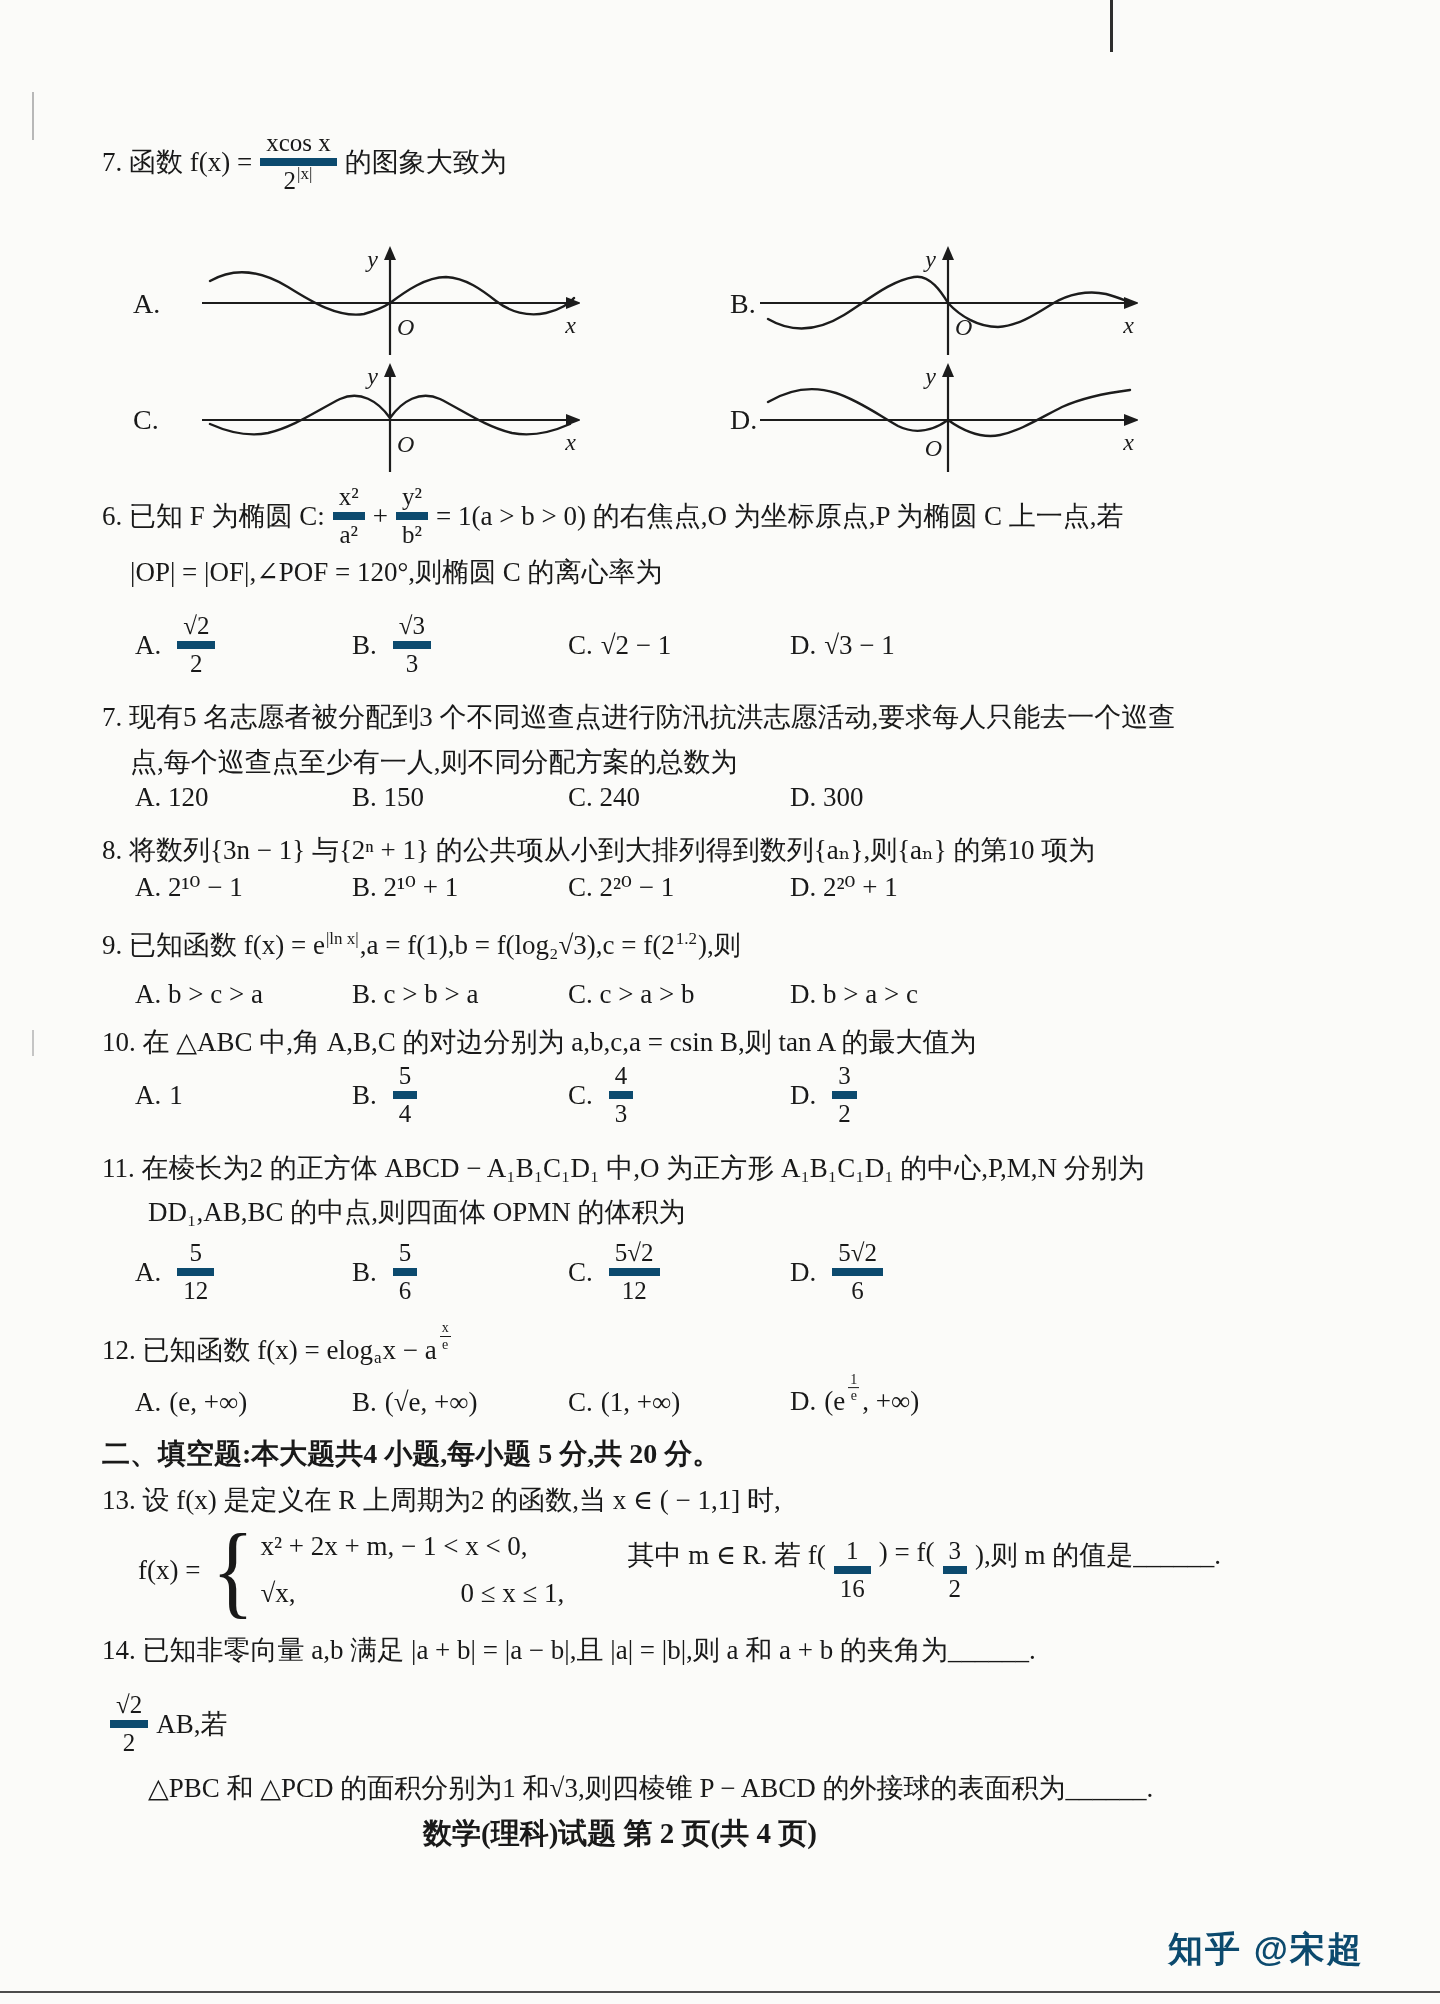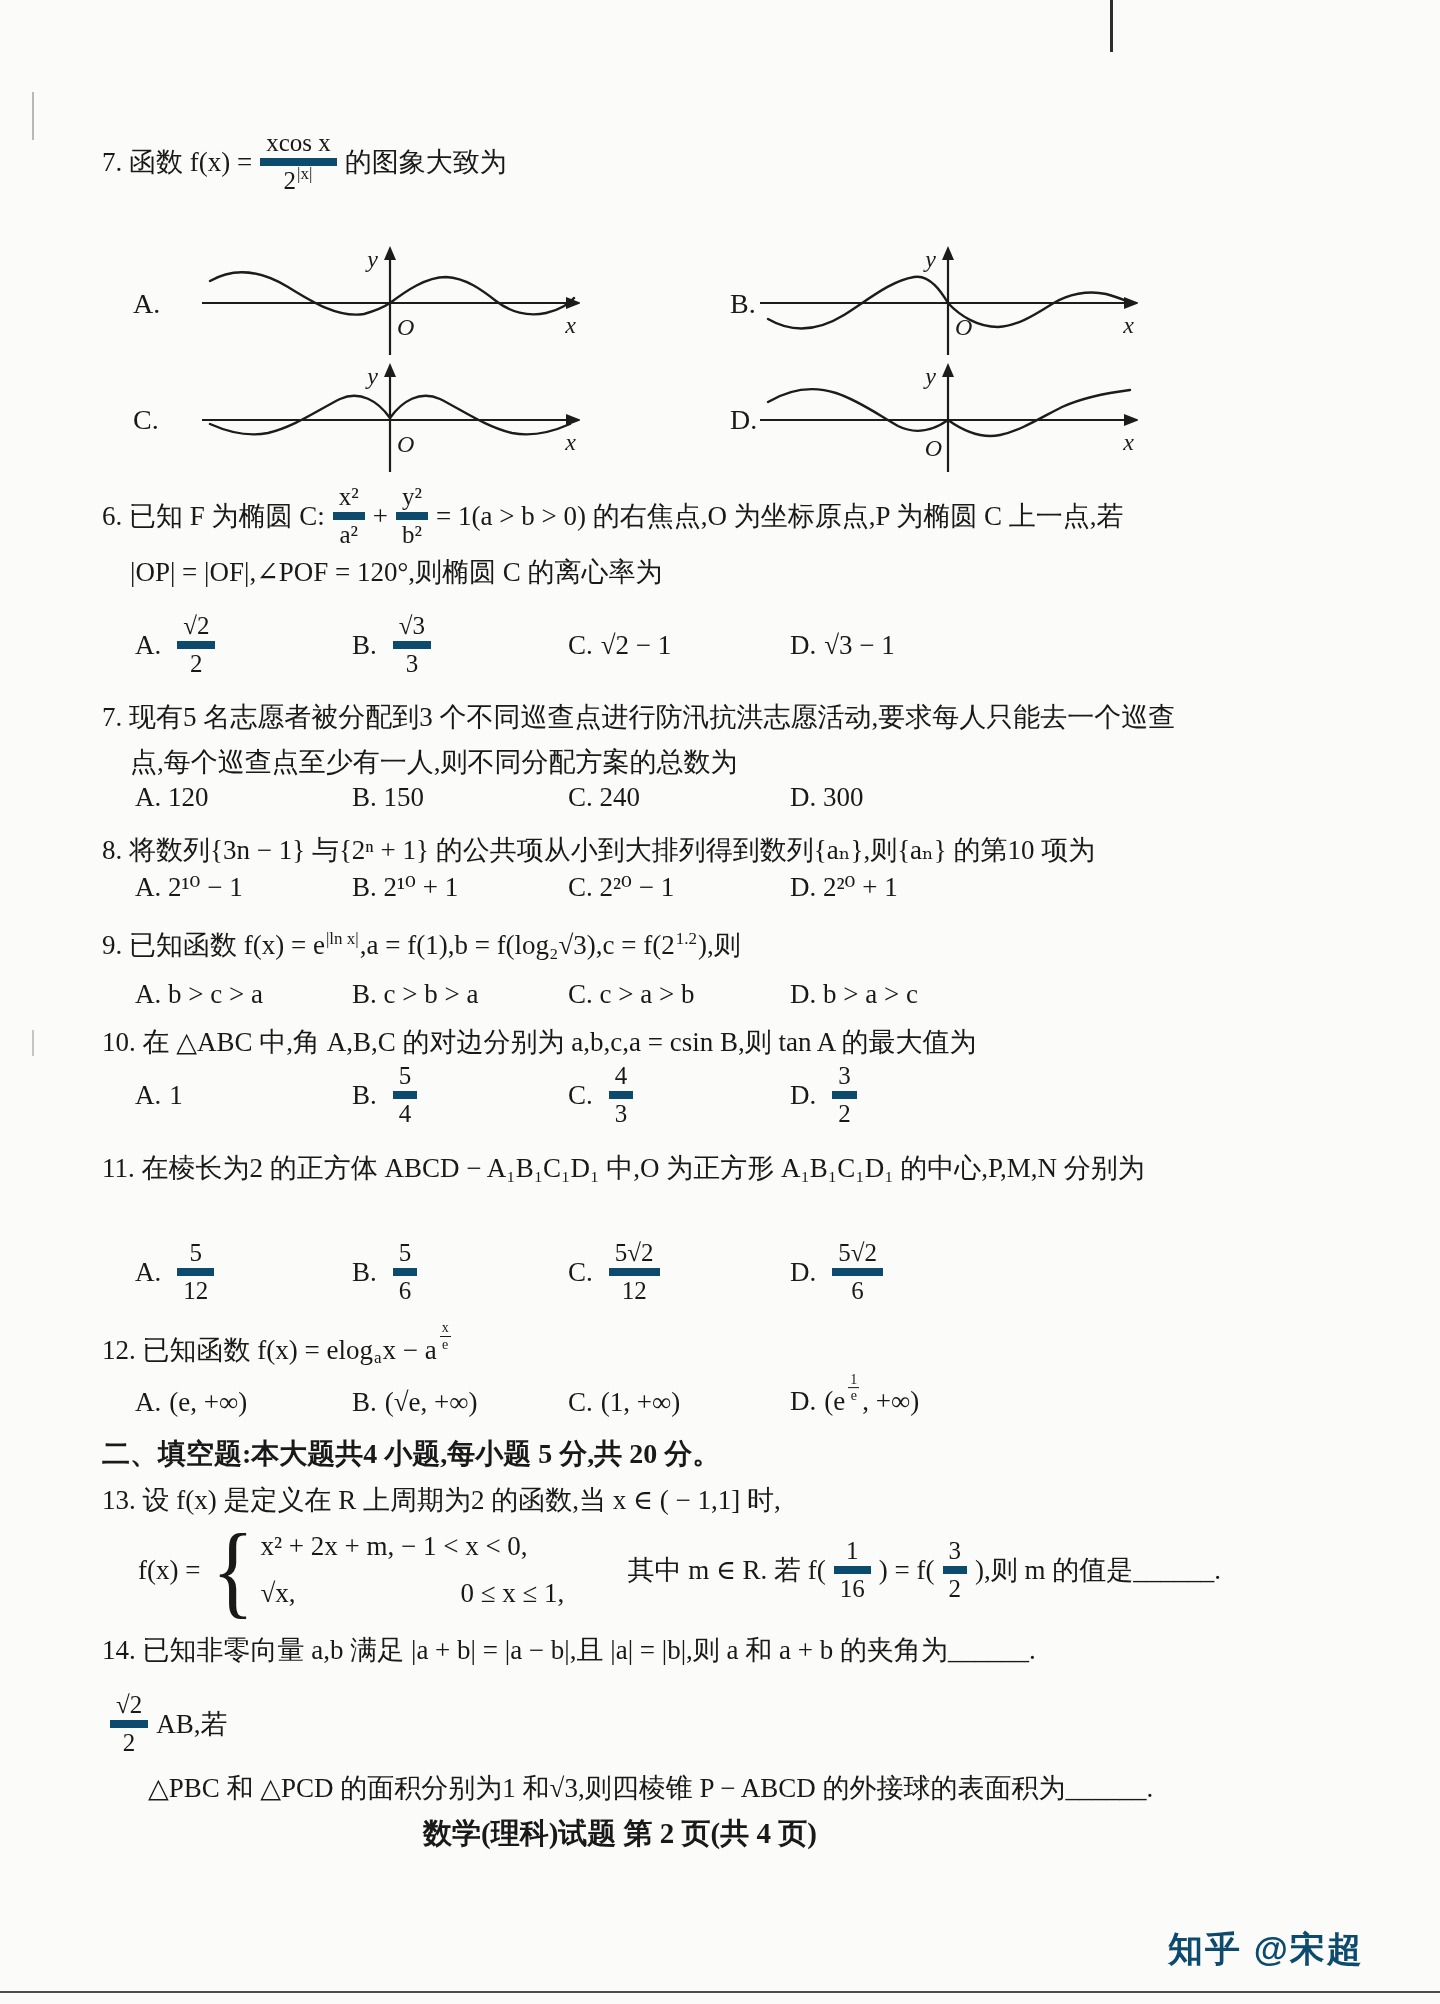--- a/index.html
+++ b/index.html
@@ -28,21 +28,21 @@
   .graph path{fill:none;stroke:#1c1c1c;stroke-width:2.4;stroke-linecap:round;}
   .graph line{stroke:#1c1c1c;stroke-width:2.2;}
   .graph polygon{fill:#1c1c1c;}
   .gt{font-size:24px;font-style:italic;font-family:"Liberation Serif","DejaVu Serif",serif;fill:#1c1c1c;}
   .sec{font-weight:700;font-size:28px;}
   .cases-block{position:absolute;display:flex;align-items:center;white-space:nowrap;font-size:27px;}
   .brace{font-size:104px;line-height:100px;font-weight:400;transform:scaleX(.85);margin:0 2px 0 8px;}
   .cases{display:flex;flex-direction:column;width:345px;line-height:47px;}
   .case2{display:flex;}
   .case2 .ca{width:200px;}
-  .cont{display:flex;align-items:center;margin-left:22px;}
+  .cont{display:flex;align-items:flex-start;margin-left:22px;}
   .footer{position:absolute;left:105px;width:1030px;text-align:center;
           font-size:29px;font-weight:700;}
   .watermark{position:absolute;left:1168px;top:1926px;font-size:35px;font-weight:600;
              color:#0c4a6e;font-family:"Liberation Sans","DejaVu Sans",sans-serif;
              letter-spacing:2px;white-space:nowrap;}
   .artifact{position:absolute;}
 </style>
 </head>
 <body>
 
@@ -223,20 +223,21 @@
     <div class="opt" style="left:685px;">
       <span class="lb">D.</span>
       <span class="frac">
           <span class="num">3</span>
           <span class="den">2</span>
         </span>
     </div>
   </div>
 
   <div class="line" style="left:102px;top:1148px;">11. 在棱长为2 的正方体 ABCD − A₁B₁C₁D₁ 中,O 为正方形 A₁B₁C₁D₁ 的中心,P,M,N 分别为</div>
+  <div class="line" style="left:148px;top:1192px;">DD₁,AB,BC 的中点,则四面体 OPMN 的体积为</div>
   <div class="opt-row" style="top:1232px;height:80px;">
     <div class="opt" style="left:30px;">
       <span class="lb">A.</span>
       <span class="frac">
           <span class="num">5</span>
           <span class="den">12</span>
         </span>
     </div>
     <div class="opt" style="left:247px;">
       <span class="lb">B.</span>

